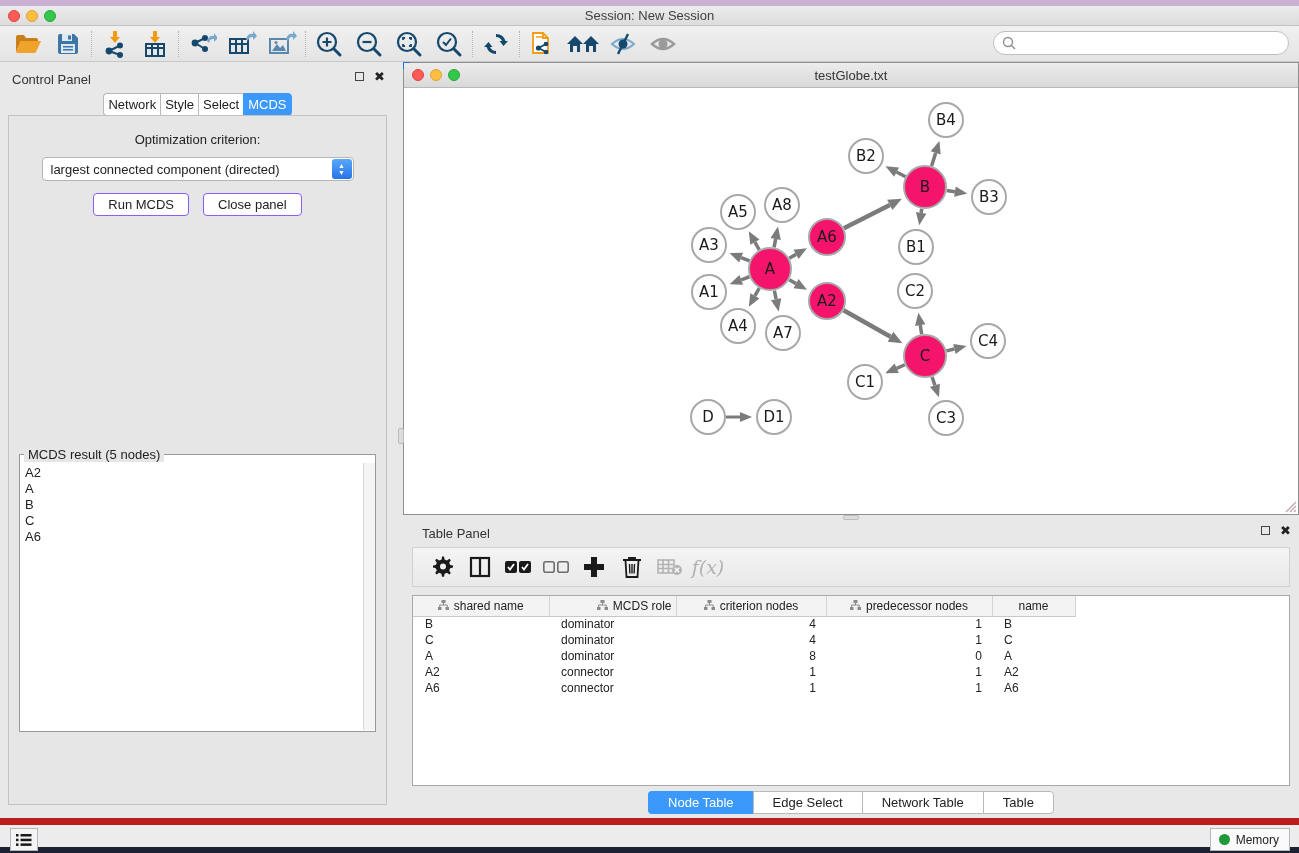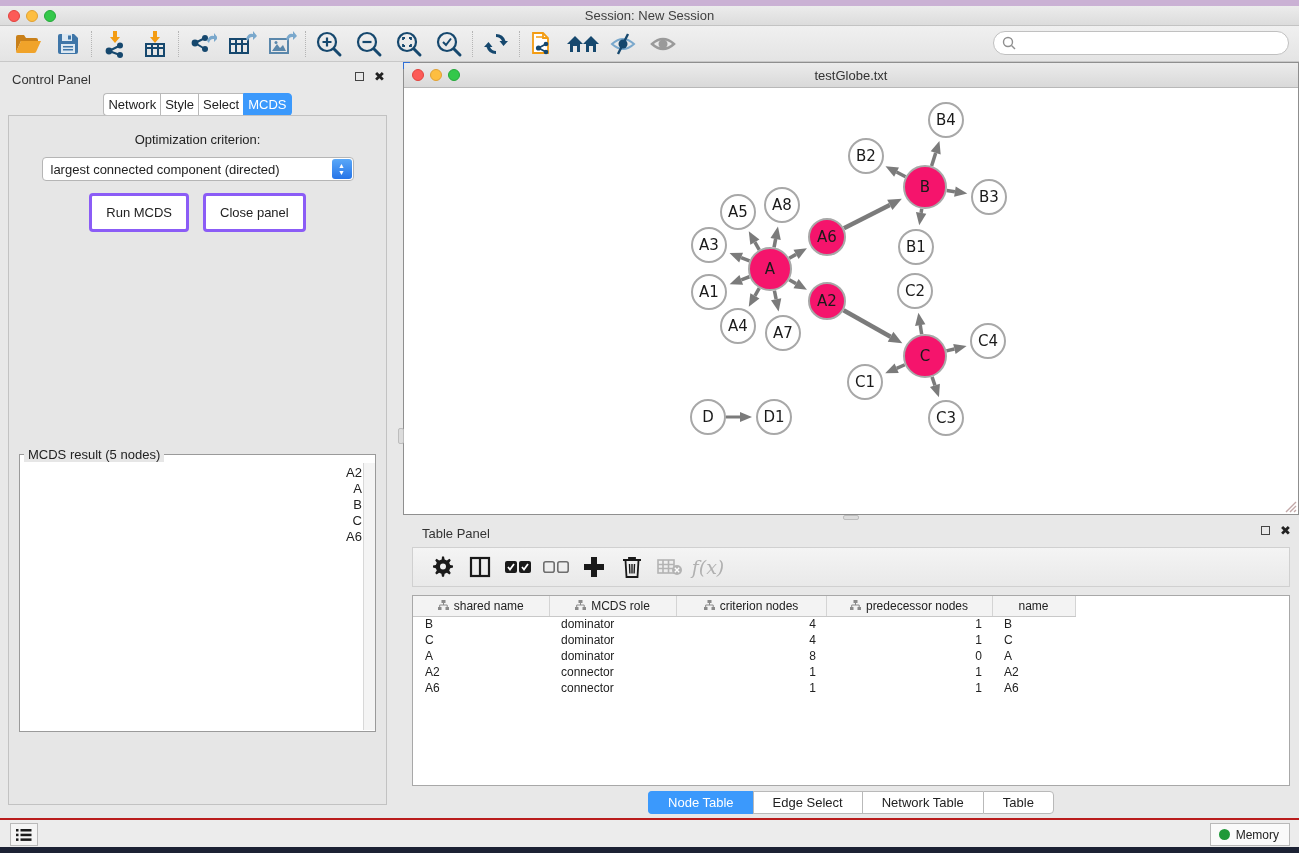--- a/index.html
+++ b/index.html
@@ -36,22 +36,22 @@
   .cp-tabs { position:absolute; left:0; top:31px; width:100%; display:flex; justify-content:center; }
   .seg { border:1px solid #b9b9b9; background:#fff; font-size:13px; color:#222; padding:3px 4px; border-right:none; cursor:default; }
   .seg:first-child { border-radius:4px 0 0 4px; }
   .seg:last-child { border-radius:0 4px 4px 0; border-right:1px solid #b9b9b9; }
   .seg.active { background:#3b99fc; color:#fff; border-color:#3b99fc; }
   .cp-body { position:absolute; left:8px; top:53px; width:379px; height:690px; border:1px solid #c2c2c2; background:#e6e6e6; }
   .opt-label { text-align:center; margin-top:16px; font-size:13px; }
   .dropdown { position:relative; margin:10px auto 0 auto; width:312px; height:24px; background:#fff; border:1px solid #b5b5b5; border-radius:4px; display:flex; align-items:center; padding-left:8px; font-size:13px; }
   .dd-stepper { position:absolute; right:1px; top:1px; width:20px; height:20px; border-radius:3px; background:linear-gradient(#5aa8f8,#2574e8); color:#fff; display:flex; flex-direction:column; align-items:center; justify-content:center; font-size:7px; line-height:7px; }
   .cp-buttons { display:flex; justify-content:center; gap:14px; margin-top:12px; }
-  .btn { background:#fff; border:3px solid #8b5cf6; border-radius:4px; font-size:13px; padding:9px 14px; color:#222; cursor:default; }
-  .mcds-box { position:absolute; left:10px; top:338px; width:357px; height:278px; border:1px solid #9a9a9a; background:#fff;text-align:right; }
+  .btn { background:#fff; border:1px solid #8b5cf6; border-radius:4px; font-size:13px; padding:3px 14px; color:#222; cursor:default; }
+  .mcds-box { position:absolute; left:10px; top:338px; width:357px; height:278px; border:1px solid #9a9a9a; background:#fff; }
   .mcds-legend { position:absolute; left:4px; top:-8px; background:#e6e6e6; padding:0 4px; font-size:13px; }
   .mcds-list { position:absolute; left:1px; top:8px; right:13px; bottom:1px; background:#fff; font-size:13px; line-height:16px; padding:2px 0 0 4px; overflow:hidden; }
   .mcds-scroll { position:absolute; right:0; top:8px; bottom:1px; width:12px; background:#f4f4f4; border-left:1px solid #d8d8d8; }
 
   
   .net-window { position:absolute; left:403px; top:62px; width:896px; height:453px; border:1px solid #8f8f8f; background:#fff; }
   .net-titlebar { position:absolute; left:0; top:0; width:100%; height:25px; background:linear-gradient(#ececec,#d9d9d9); border-bottom:1px solid #b8b8b8; display:flex; align-items:center; }
   .net-titlebar .wtitle { position:absolute; left:0; right:0; text-align:center; font-size:13px; color:#333; }
   .net-canvas { position:absolute; left:0; top:25px; width:894px; height:426px; background:#fff; }
   .blue-corner { position:absolute; left:-1px; top:-1px; width:7px; height:7px; border-left:3px solid #2f6fd6; border-top:3px solid #2f6fd6; }
@@ -68,21 +68,21 @@
   .tbl-wrap { position:absolute; left:9px; top:75px; width:878px; height:191px; background:#fff; border:1px solid #a8a8a8; overflow:hidden; }
   table.nodetable { border-collapse:collapse; font-size:12px; }
   table.nodetable th { background:#f3f3f3; font-weight:normal; color:#222; border-right:1px solid #d4d4d4; border-bottom:1px solid #c8c8c8; height:20px; padding:0 4px; white-space:nowrap; }
   table.nodetable td { height:16px; padding:0 10px 0 12px; white-space:nowrap; }
   td.num { text-align:right; padding-right:12px; }
   .tree-ico { display:inline-block; vertical-align:-1px; margin-right:5px; }
   .tbl-tabs { position:absolute; left:0; top:271px; width:100%; display:flex; justify-content:center; }
   .tbl-tabs .seg { padding:3px 19px; }
 
   
-  .statusbar { position:absolute; left:0; top:818px; width:1299px; height:29px; background:#ececec; border-top:2px solid #b91c1c; }
+  .statusbar { position:absolute; left:0; top:818px; width:1299px; height:29px; background:#ececec; border-top:7px solid #b91c1c; }
   .list-btn { position:absolute; left:10px; top:3px; width:28px; height:23px; background:#f4f4f4; border:1px solid #b9b9b9; display:flex; align-items:center; justify-content:center; }
   .memory-btn { position:absolute; right:9px; top:3px; height:23px; background:#fafafa; border:1px solid #b9b9b9; display:flex; align-items:center; padding:0 10px 0 8px; font-size:12px; gap:6px; }
   .memdot { width:11px; height:11px; border-radius:50%; background:#1f9939; }
 
   svg text { font-family:"DejaVu Sans","Liberation Sans",sans-serif; }
 </style>
 </head>
 <body>
 
 <div class="desktop-top"></div>
@@ -514,21 +514,21 @@
   <div class="tbl-wrap">
     <table class="nodetable">
       <thead>
           <tr id="tbl-head">
             <th style="width: 136px;"><svg class="tree-ico" width="11" height="11" viewBox="0 0 11 11">
                 <rect x="3.5" y="0" width="4" height="3" fill="#8a8a8a"></rect>
                 <rect x="0" y="7" width="3.5" height="3" fill="#8a8a8a"></rect>
                 <rect x="7.5" y="7" width="3.5" height="3" fill="#8a8a8a"></rect>
                 <path d="M5.5 3 L5.5 5 M1.7 7 L1.7 5 L9.2 5 L9.2 7" stroke="#8a8a8a" fill="none"></path>
               </svg><span>shared name</span></th>
-            <th style="width: 127px;"><svg class="tree-ico" width="11" height="11" viewBox="0 0 11 11">
+            <th style="width: 127px; text-align: right;"><svg class="tree-ico" width="11" height="11" viewBox="0 0 11 11">
                 <rect x="3.5" y="0" width="4" height="3" fill="#8a8a8a"></rect>
                 <rect x="0" y="7" width="3.5" height="3" fill="#8a8a8a"></rect>
                 <rect x="7.5" y="7" width="3.5" height="3" fill="#8a8a8a"></rect>
                 <path d="M5.5 3 L5.5 5 M1.7 7 L1.7 5 L9.2 5 L9.2 7" stroke="#8a8a8a" fill="none"></path>
               </svg><span>MCDS role</span></th>
             <th style="width: 150px;"><svg class="tree-ico" width="11" height="11" viewBox="0 0 11 11">
                 <rect x="3.5" y="0" width="4" height="3" fill="#8a8a8a"></rect>
                 <rect x="0" y="7" width="3.5" height="3" fill="#8a8a8a"></rect>
                 <rect x="7.5" y="7" width="3.5" height="3" fill="#8a8a8a"></rect>
                 <path d="M5.5 3 L5.5 5 M1.7 7 L1.7 5 L9.2 5 L9.2 7" stroke="#8a8a8a" fill="none"></path>

